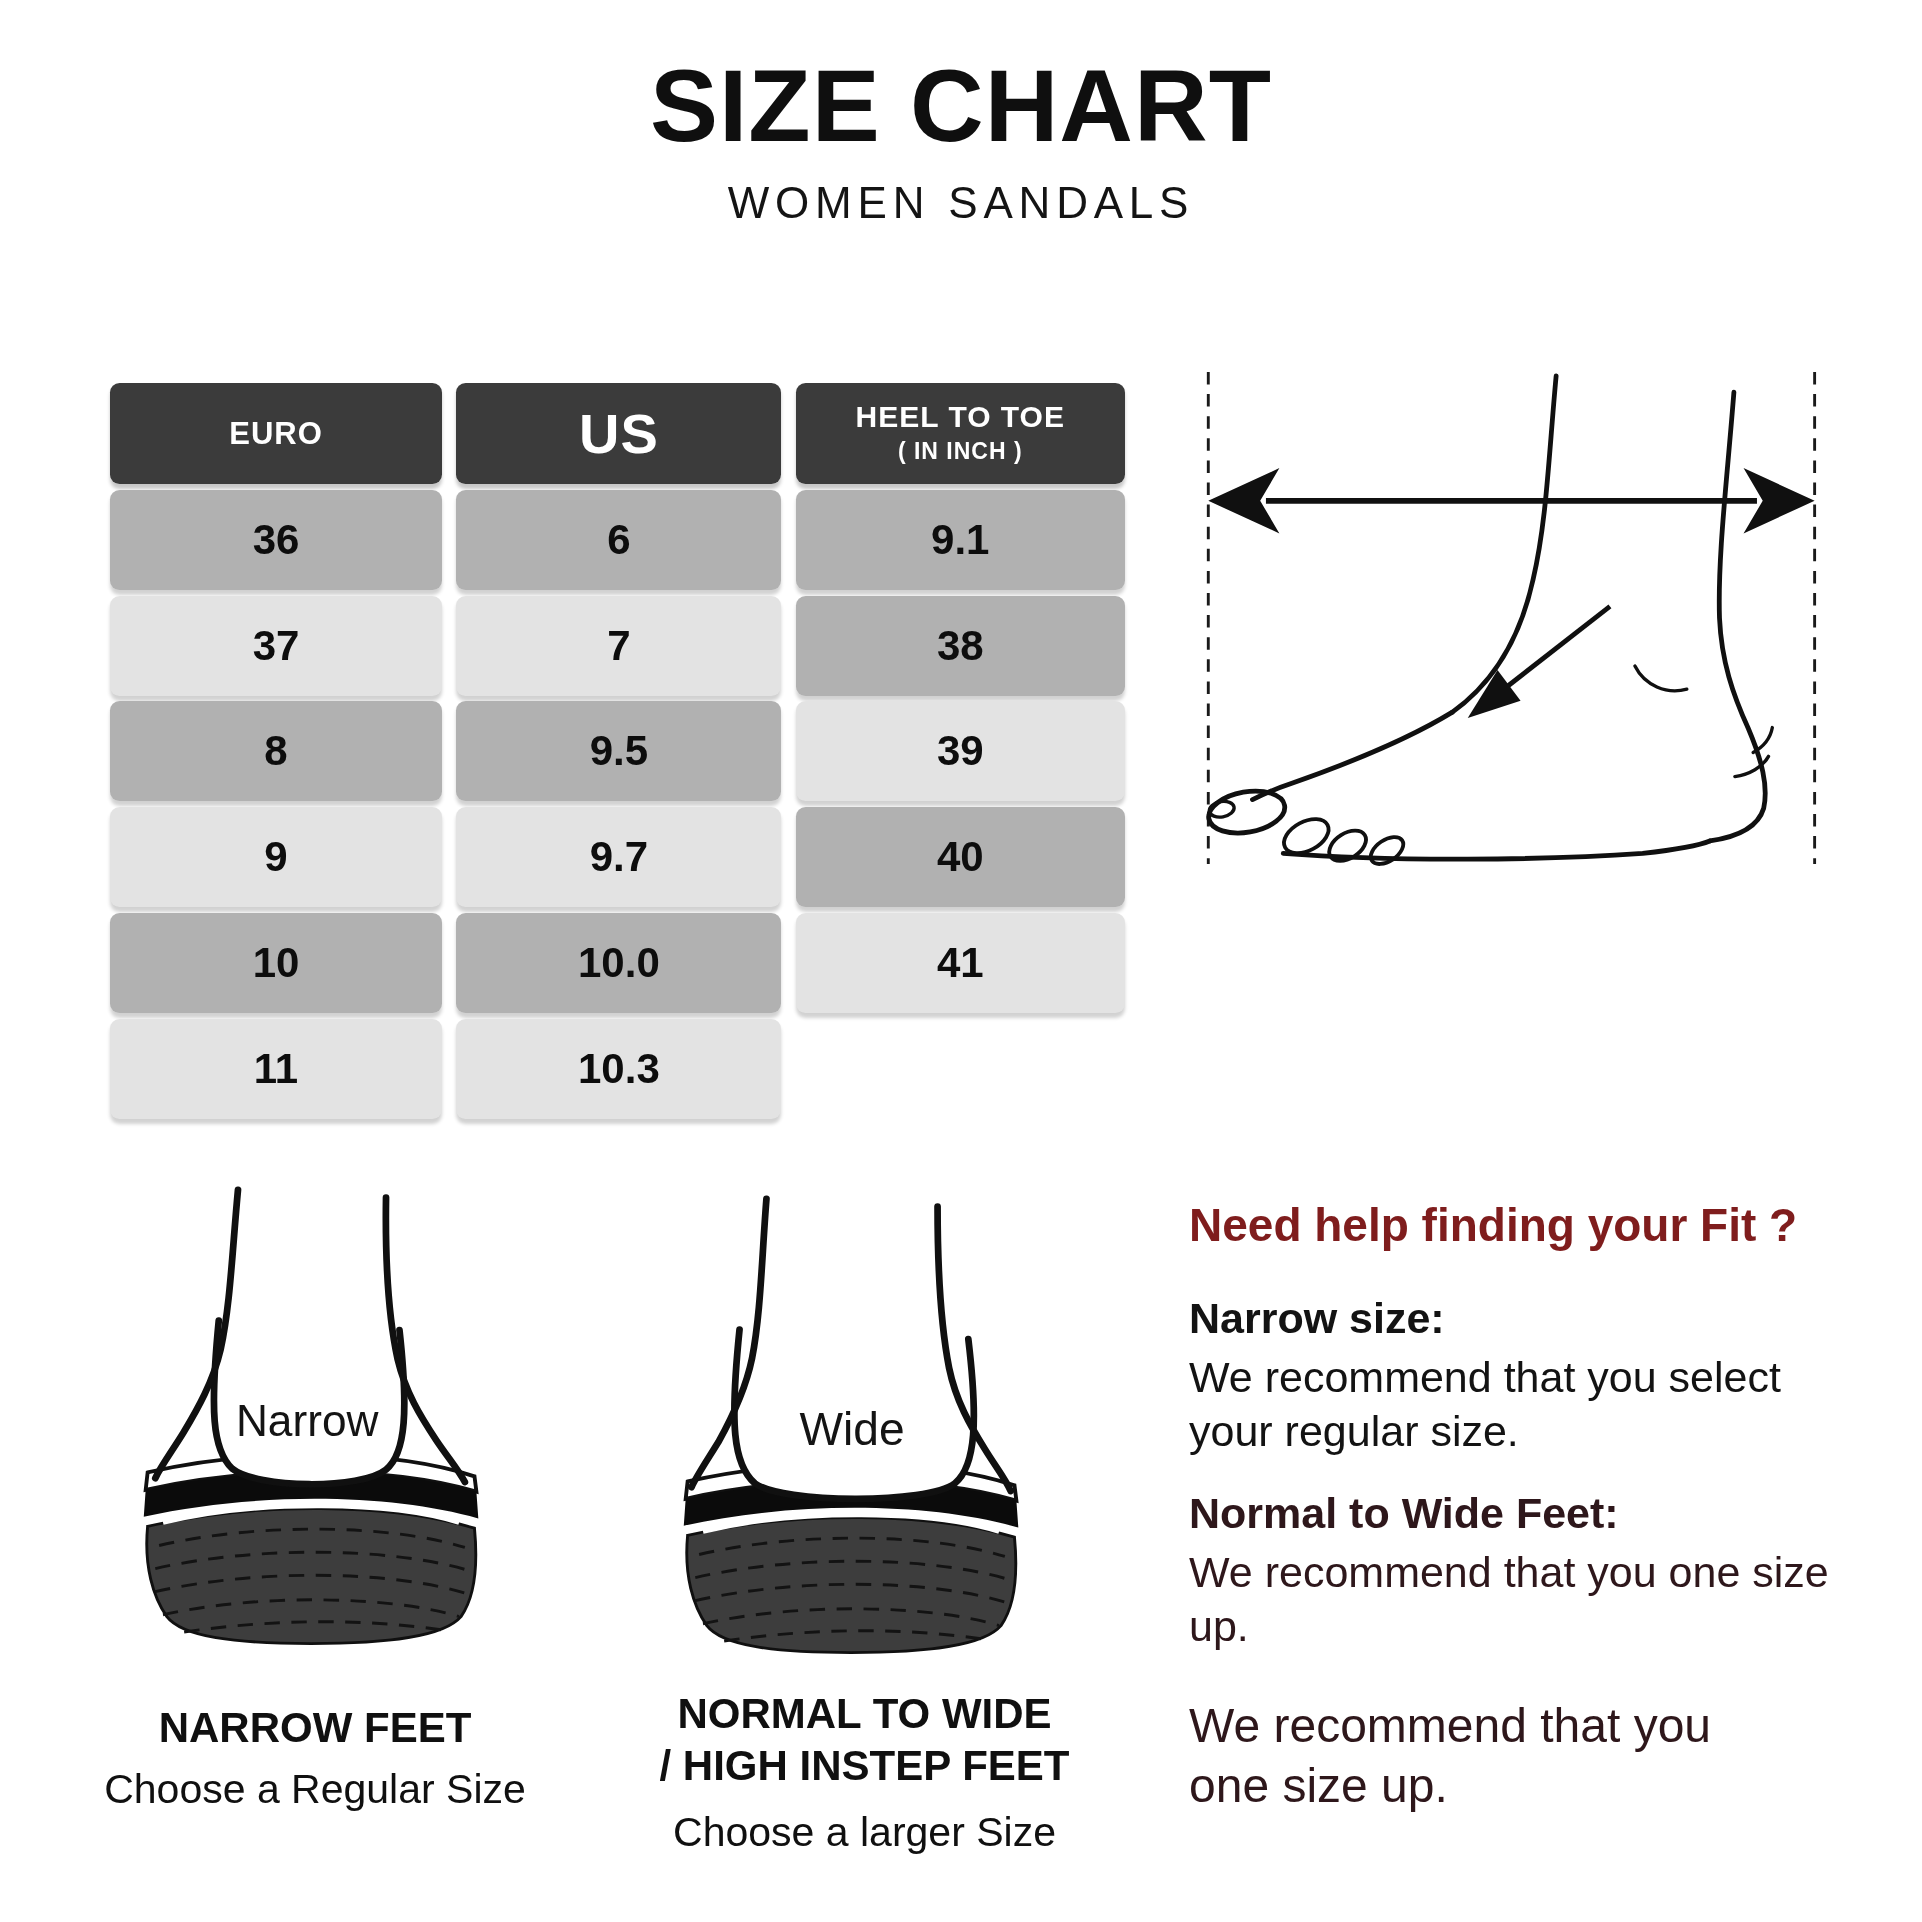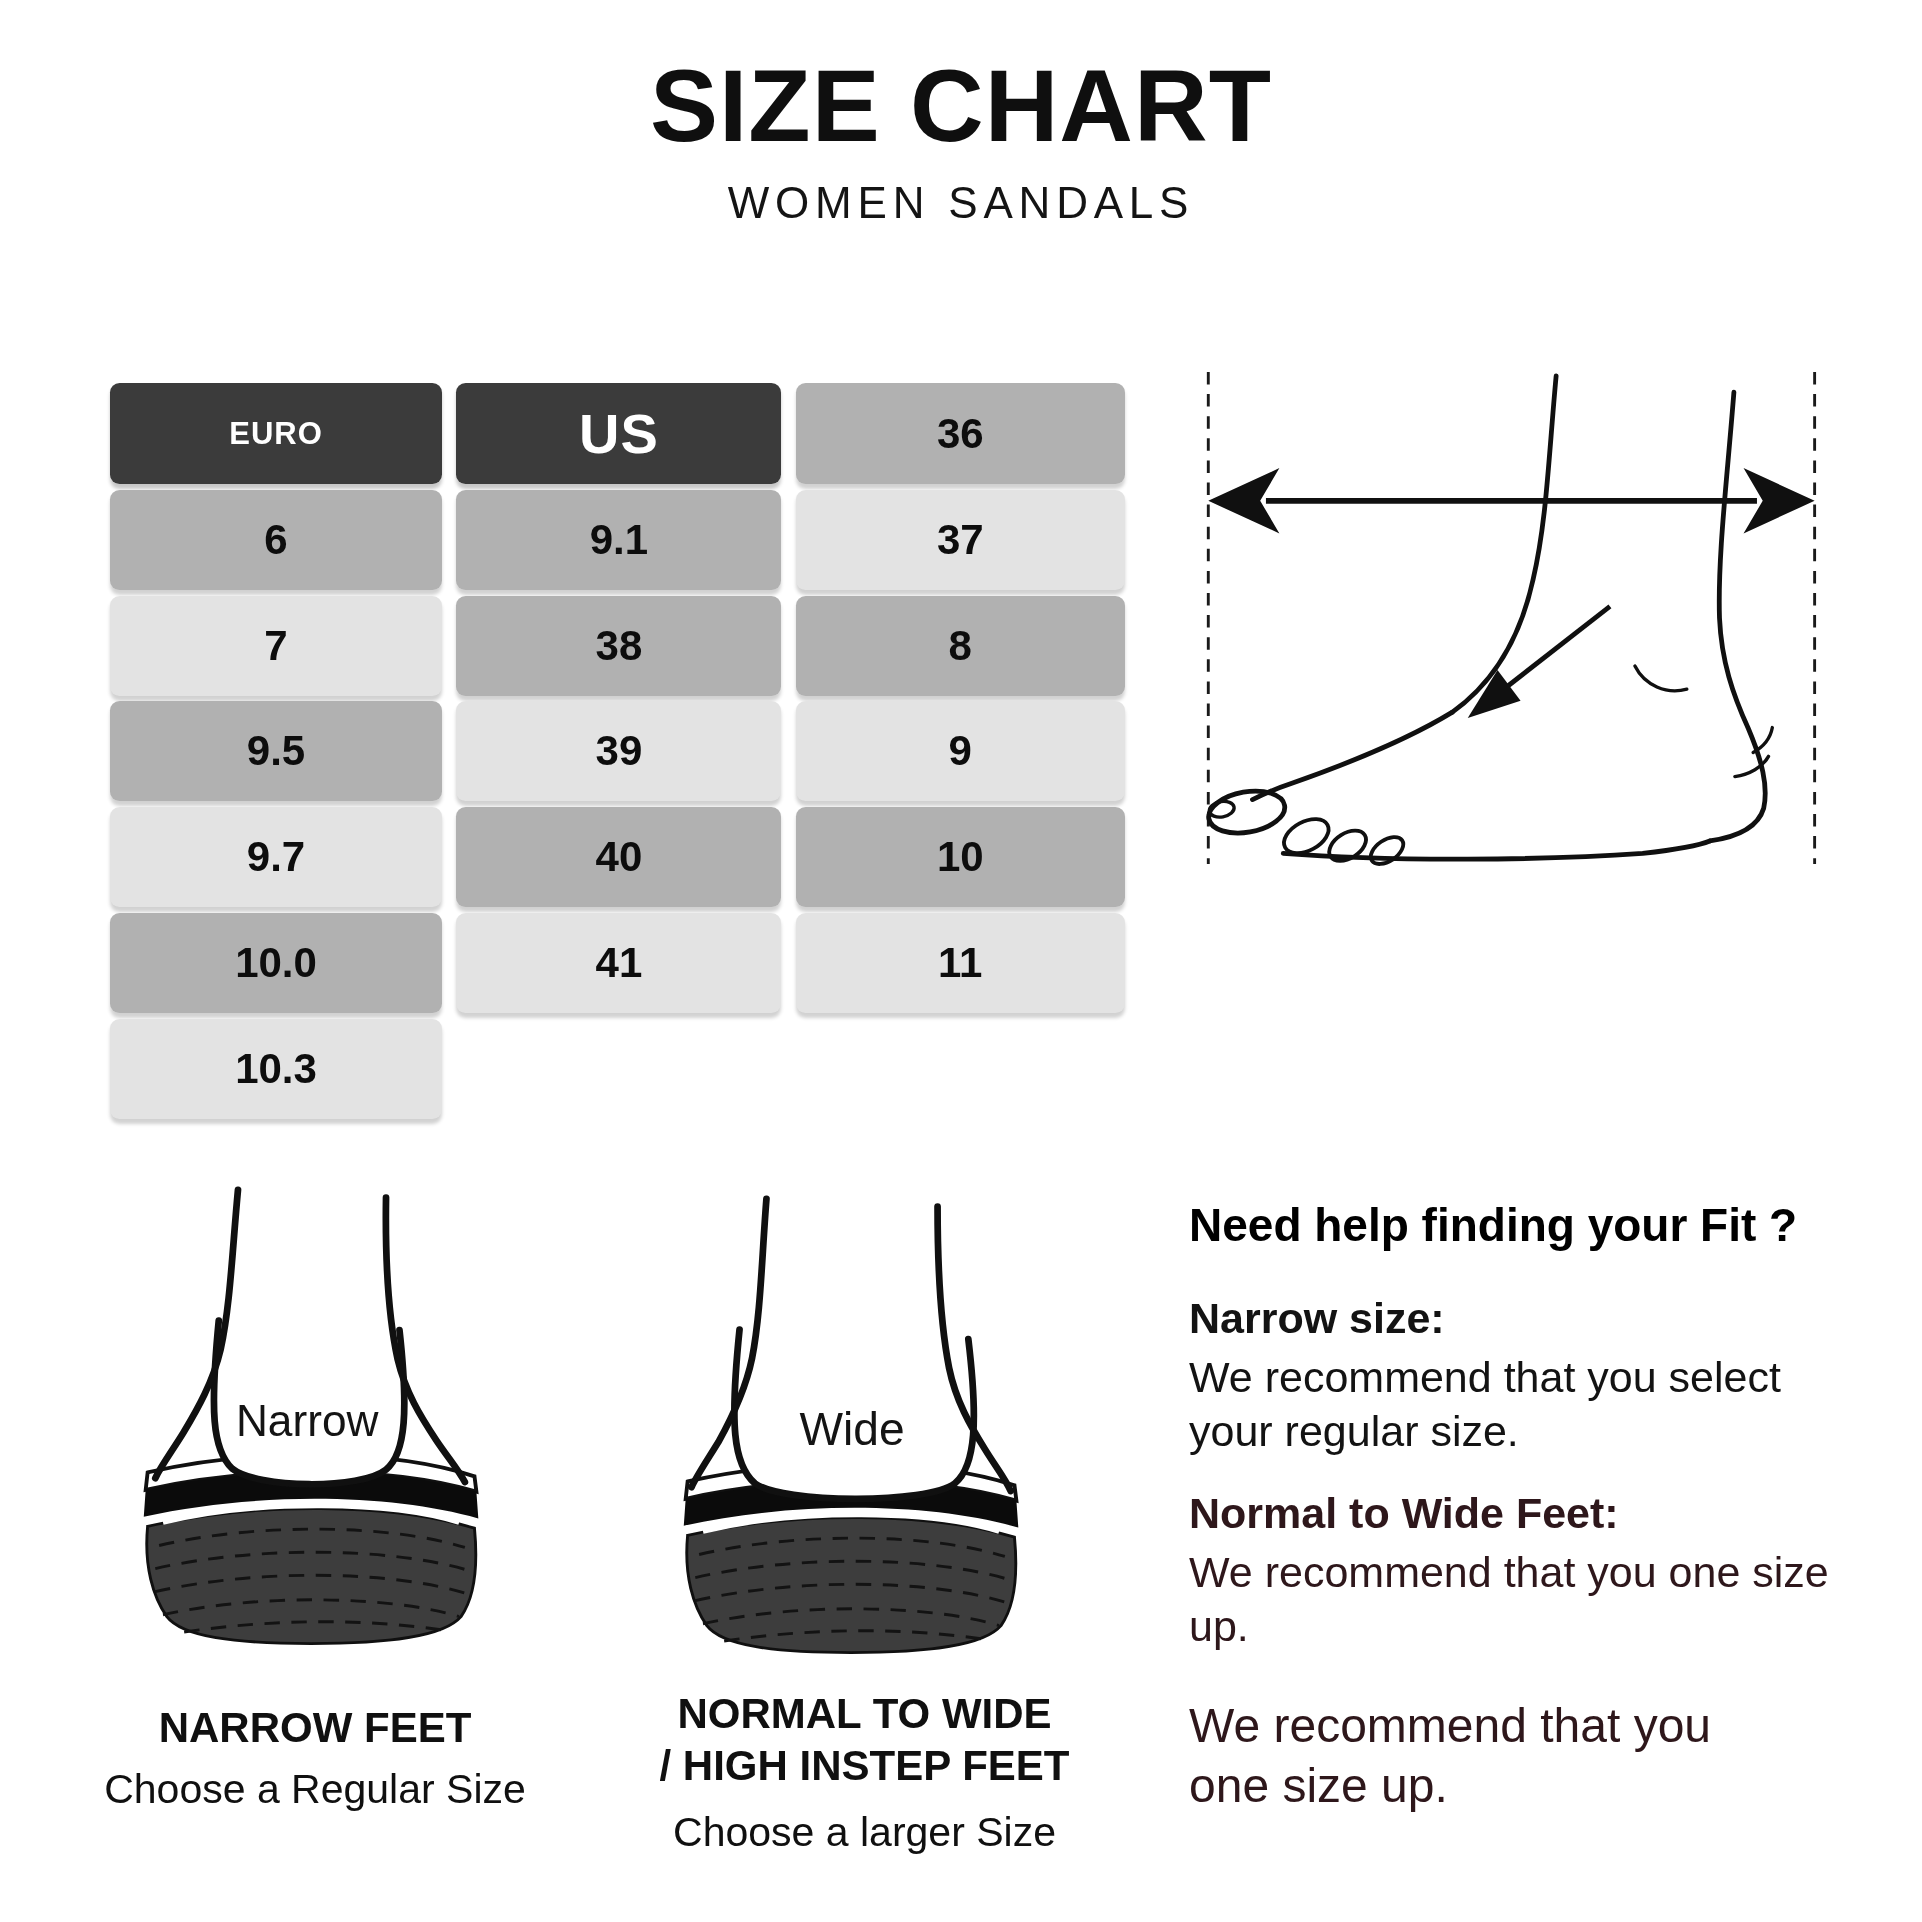--- a/index.html
+++ b/index.html
@@ -26,21 +26,21 @@
   .td{border-radius:9.6px;display:flex;align-items:center;justify-content:center;
     font-size:42px;font-weight:700;color:#0d0d0d;box-shadow:0 4.8px 3.8px rgba(0,0,0,.18);}
   .td.a{background:var(--row-dark,#b1b1b1);}
   .td.b{background:var(--row-light,#e3e3e3);}
   
   .measure-diagram{position:absolute;left:1191px;top:368px;width:639px;height:500px;}
   .measure-note{position:absolute;left:1191px;top:911px;width:644px;text-align:center;
     color:var(--text-maroon,#2e171b);font-size:42px;line-height:51px;}
   .measure-tip{font-size:43px;font-weight:700;color:#131313;margin-top:11.5px;}
   .fit-help{position:absolute;left:1189px;top:1198px;width:672px;}
-  .fit-heading{font-size:46px;font-weight:700;color:#000000;line-height:54px;margin:0 0 40px 0;}
+  .fit-heading{font-size:46px;font-weight:700;color:#7f1d1d;line-height:54px;margin:0 0 40px 0;}
   .fit-section{margin-bottom:29px;}
   .fit-section.gap-lg{margin-bottom:43px;}
   .fit-label{font-size:43px;font-weight:700;line-height:52px;margin-bottom:5.8px;}
   .fit-line{font-size:43px;line-height:54px;}
   .fit-section.large .fit-label{font-size:48px;line-height:58px;}
   .fit-section.large .fit-line{font-size:48px;line-height:60px;}
   .c-black{color:#131313;}
   .c-maroon{color:var(--text-maroon,#2e171b);}
   
   .foot-narrow{position:absolute;left:113px;top:1184px;width:423px;height:500px;}
@@ -60,20 +60,24 @@
 
   <div class="title">SIZE CHART</div>
   <div class="subtitle">WOMEN SANDALS</div>
 
   <div class="size-table">
     <div class="th">
       <span class="th-label">EURO</span>
     </div>
     <div class="th">
       <span class="th-label us">US</span>
+    </div>
+    <div class="th">
+      <span class="th-label heel">HEEL TO TOE</span>
+      <span class="th-sub">( IN INCH )</span>
     </div>
 
     <div class="td a">36</div>
     <div class="td a">6</div>
     <div class="td a">9.1</div>
 
     <div class="td b">37</div>
     <div class="td b">7</div>
 
     <div class="td a">38</div>

